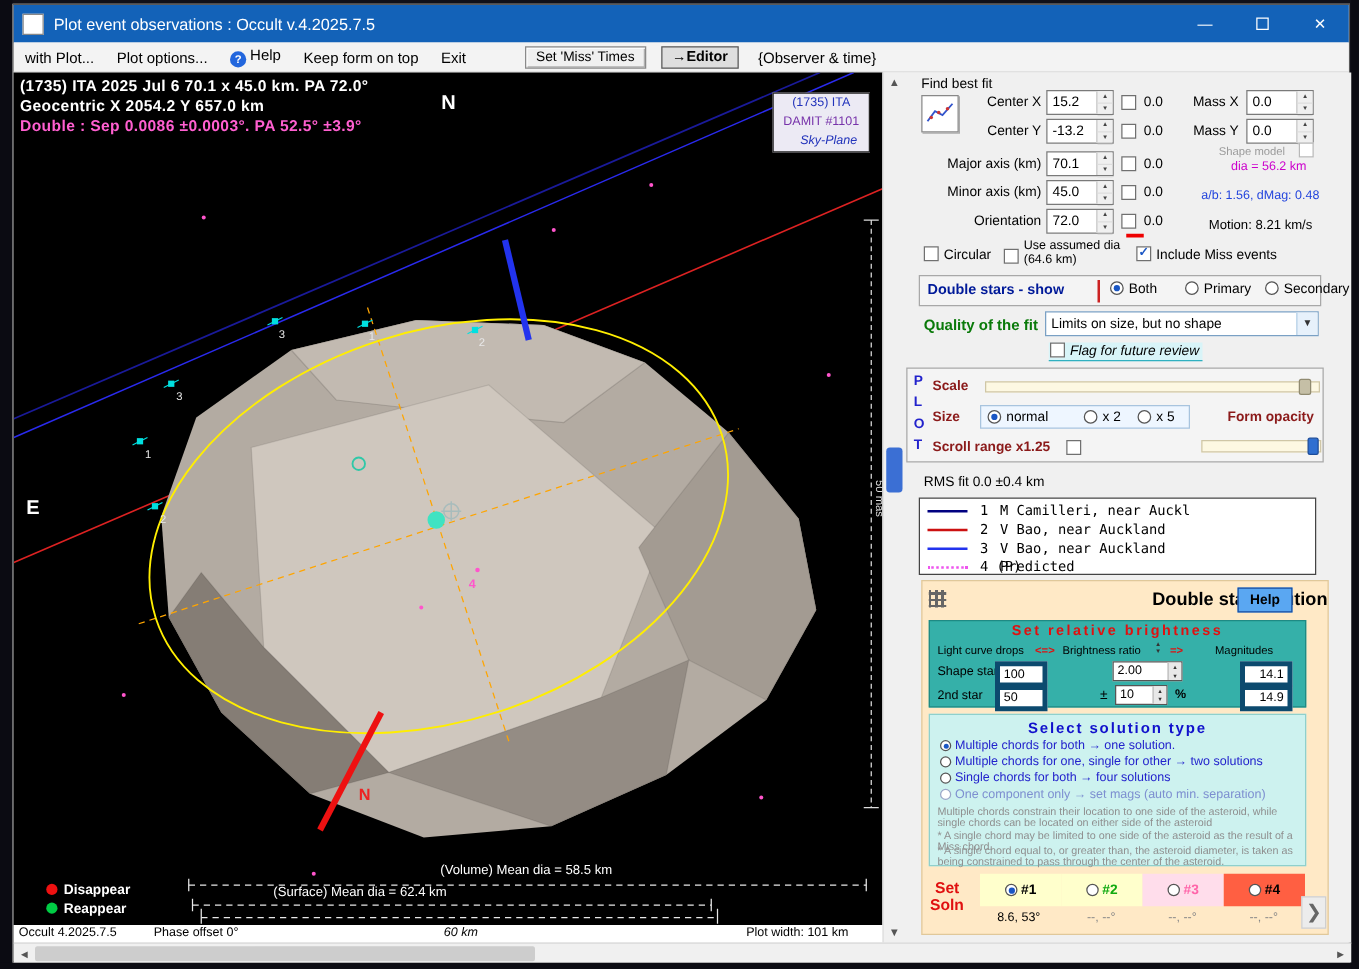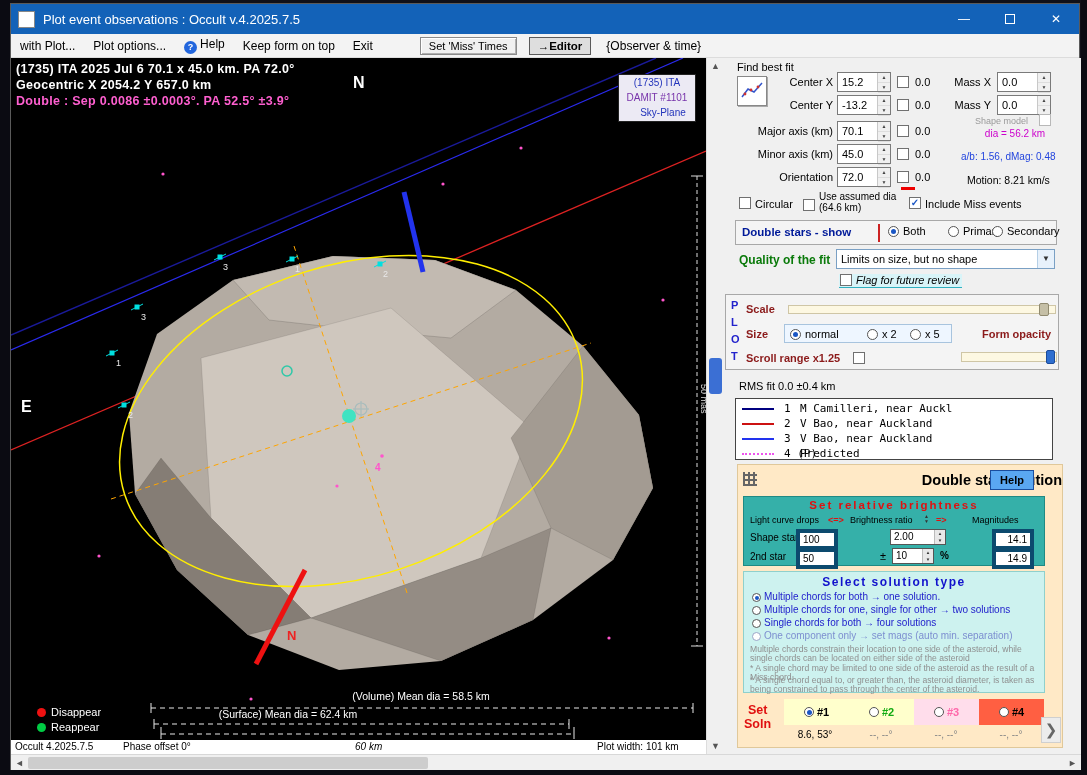--- a/index.html
+++ b/index.html
@@ -19,21 +19,21 @@
   .mitem{padding:3px 9px;white-space:nowrap;}
   .helpico{display:inline-block;width:13px;height:13px;border-radius:50%;background:#2266dd;color:#fff;font-size:9px;font-weight:bold;text-align:center;line-height:13px;margin-right:3px;vertical-align:-2px;}
   .mbtn{border:1px solid #8a8a8a;background:#f0f0f0;box-shadow:inset 1px 1px 0 #fff, inset -1px -1px 0 #b0b0b0;font-size:11px;padding:2px 8px;white-space:nowrap;}
   .ebtn{border:1px solid #5a5a5a;background:#dedede;font-size:11.5px;font-weight:bold;padding:2px 8px;margin-left:12px;white-space:nowrap;}
   
   .plot{position:absolute;left:0;top:54px;width:695px;height:682px;background:#000;overflow:hidden;}
   .ptxt{position:absolute;color:#fff;white-space:nowrap;}
   .hdr{font-size:12.5px;font-weight:bold;letter-spacing:.3px;line-height:16px;}
   .cornerbox{position:absolute;left:607px;top:16px;width:78px;height:48px;background:#eceaf4;border:1px solid #222;text-align:center;font-size:10px;line-height:15px;}
   .chnum{position:absolute;color:#e8e8e8;font-size:9px;}
-  .plegend{font-size:11px;font-weight:normal;}
+  .plegend{font-size:11px;font-weight:bold;}
   .dot{display:inline-block;width:9px;height:9px;border-radius:50%;vertical-align:-1px;margin-right:5px;}
   .maslabel{position:absolute;color:#ddd;font-size:9px;writing-mode:vertical-rl;}
   .plot-status{position:absolute;left:0;top:736px;width:695px;height:14px;background:#fff;font-size:10px;}
   .plot-status span{position:absolute;top:1px;white-space:nowrap;}
   
   .vscroll{position:absolute;left:695px;top:54px;width:17px;height:696px;background:#f0f0f0;border-left:1px solid #ddd;}
   .sarrow{position:absolute;width:17px;height:16px;color:#555;font-size:9px;text-align:center;line-height:16px;}
   .vthumb{position:absolute;left:2px;top:300px;width:13px;height:36px;background:#3b6fd4;border-radius:3px;}
   .hscroll{position:absolute;left:0;top:750px;width:1070px;height:16px;background:#f0f0f0;border-top:1px solid #d8d8d8;}
   .hthumb{position:absolute;left:17px;top:2px;width:400px;height:12px;background:#cdcdcd;border-radius:2px;}
@@ -214,21 +214,21 @@
       <div class="ptxt hdr" style="left:5px;top:3px;">
         <div>(1735) ITA  2025 Jul 6   70.1 x 45.0 km. PA 72.0°</div>
         <div>Geocentric  X  2054.2  Y 657.0 km</div>
         <div style="color:#ff5fd0;">Double : Sep  0.0086 ±0.0003°. PA 52.5° ±3.9°</div>
       </div>
       <div class="ptxt" style="left:342px;top:16px;font-size:16px;font-weight:bold;">N</div>
       <div class="ptxt" style="left:10px;top:340px;font-size:16px;font-weight:bold;">E</div>
       <div class="cornerbox">
         <div style="color:#2233bb;">(1735) ITA</div>
         <div style="color:#7733aa;">DAMIT #1101</div>
-        <div style="color:#2233bb;padding-left:12px;">Sky-Plane</div>
+        <div style="color:#2233bb;font-style:italic;padding-left:12px;">Sky-Plane</div>
       </div>
       <span class="chnum" style="left:284px;top:206px;">1</span>
       <span class="chnum" style="left:372px;top:211px;">2</span>
       <span class="chnum" style="left:212px;top:204px;">3</span>
       <span class="chnum" style="left:130px;top:254px;">3</span>
       <span class="chnum" style="left:105px;top:300px;">1</span>
       <span class="chnum" style="left:117px;top:352px;">2</span>
       <span class="chnum" style="left:364px;top:404px;color:#ff55cc;font-size:10px;font-weight:bold;">4</span>
       <span class="ptxt" style="left:276px;top:570px;color:#ee2222;font-weight:bold;font-size:13px;">N</span>
       <div class="maslabel" style="left:688px;top:326px;">50 mas</div>
@@ -345,21 +345,21 @@
       <span class="cb" style="left:80px;top:141px;"></span>
       <span class="lbl" style="left:96px;top:133px;width:84px;white-space:normal;font-size:10px;line-height:11px;">Use assumed dia (64.6 km)</span>
       <span class="cb chk" style="left:186px;top:139px;"></span>
       <span class="lbl" style="left:202px;top:140px;">Include Miss events</span>
 
       <div class="gbox" style="left:12px;top:162px;width:322px;height:25px;background:#f4f4f4;">
         <span class="lbl navy" style="left:6px;top:5px;font-size:11.5px;">Double stars - show</span>
         <span class="abs" style="left:142px;top:3px;width:2px;height:18px;background:#cc2222;"></span>
         <span class="lbl" style="left:152px;top:4px;"><span class="rb sel"></span><span>Both</span></span>
         <span class="lbl" style="left:212px;top:4px;"><span class="rb"></span><span>Primary</span></span>
-        <span class="lbl" style="left:256px;top:4px;"><span class="rb"></span><span>Secondary</span></span>
+        <span class="lbl" style="left:276px;top:4px;"><span class="rb"></span><span>Secondary</span></span>
       </div>
 
       <span class="lbl green" style="left:16px;top:195px;font-size:12px;">Quality of the fit</span>
       <span class="combo" style="left:113px;top:191px;width:219px;">
         <span class="v">Limits on size, but no shape</span>
         <span class="arr">▼</span>
       </span>
       <span class="lbl" style="left:116px;top:216px;background:#d8f4f8;border-bottom:1px solid #30b0c0;padding:0 3px 1px 1px;"><span class="cbi"></span><i>Flag for future review</i></span>
 
       <div class="gbox" style="left:2px;top:236px;width:334px;height:76px;background:#f4f4f4;">

